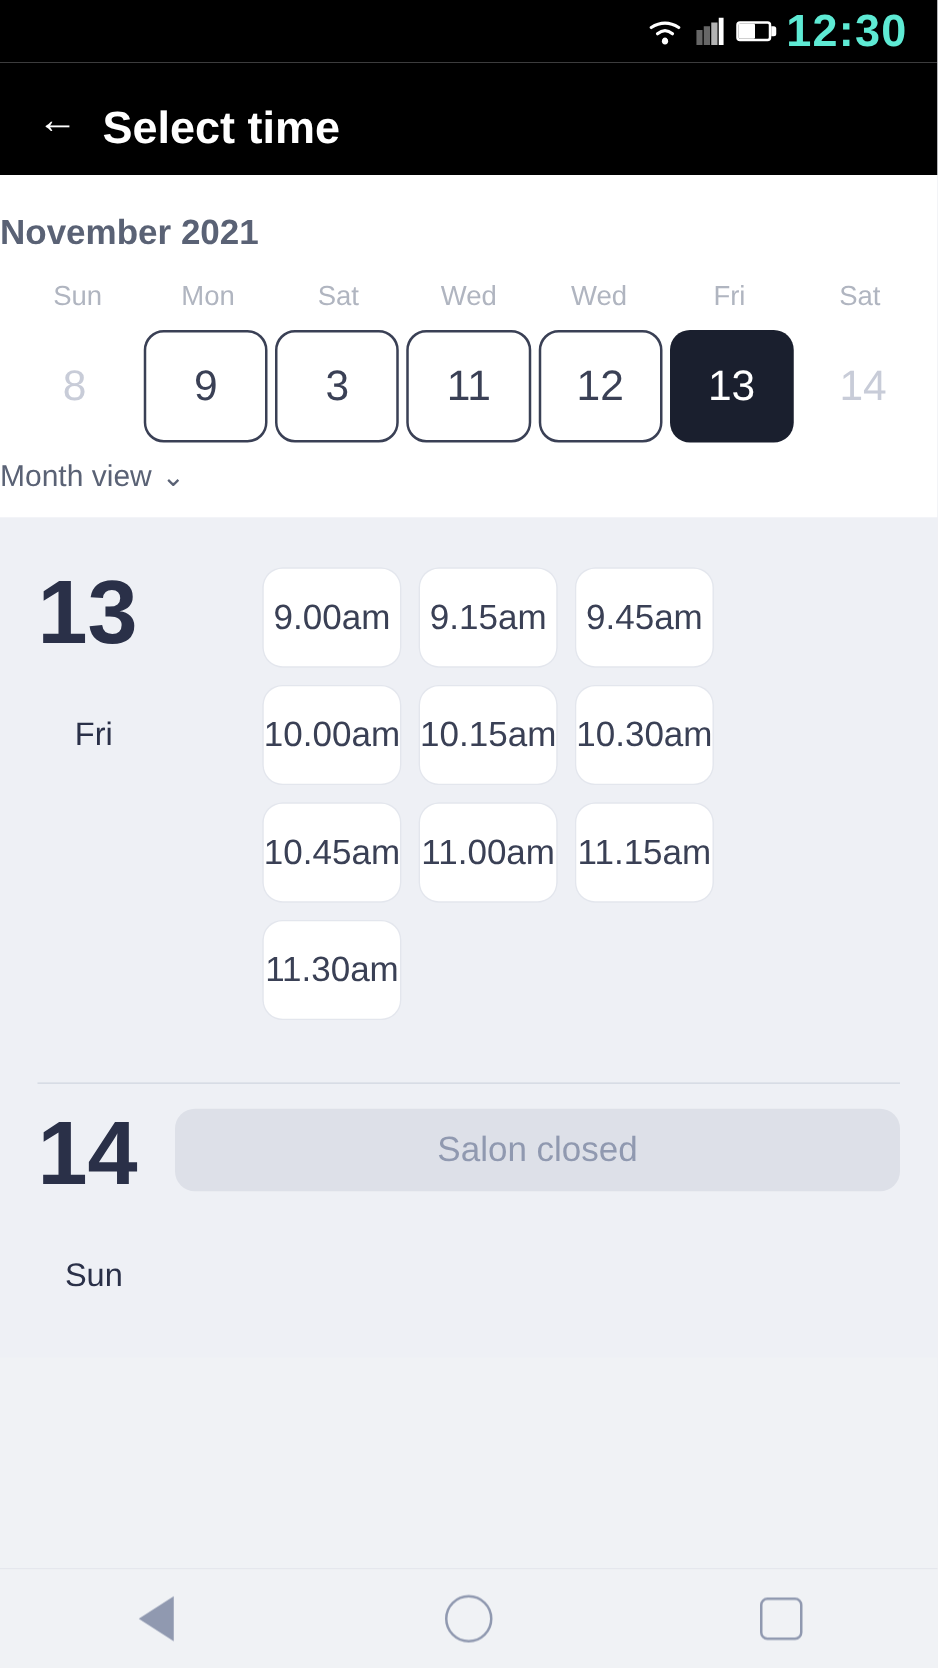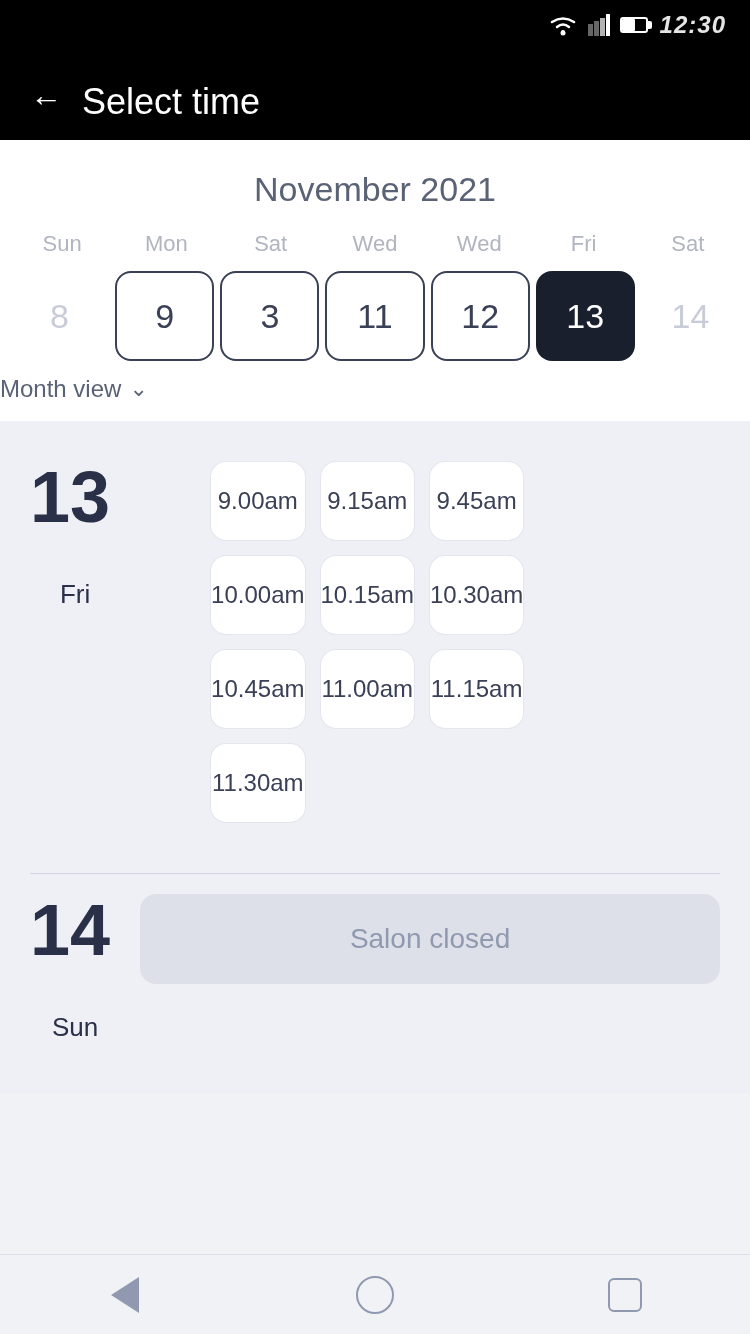--- a/index.html
+++ b/index.html
@@ -21,25 +21,24 @@
       justify-content: flex-end;
       padding: 0 24px;
       gap: 12px;
     }
     .status-icons {
       display: flex;
       align-items: center;
       gap: 10px;
     }
     .status-time {
-      color: #e5e5e5;
-      font-size: 24px;
+      color: #5eead4;
+      font-size: 36px;
       font-weight: 600;
       letter-spacing: 1px;
-      font-style: italic;
     }
     .icon-battery {
       width: 28px;
       height: 16px;
       border: 2px solid #fff;
       border-radius: 3px;
       position: relative;
     }
     .icon-battery::after {
       content: '';
@@ -70,33 +69,33 @@
     }
     .back-arrow {
       color: #fff;
       font-size: 32px;
       cursor: pointer;
       line-height: 1;
     }
     .header-title {
       color: #fff;
       font-size: 36px;
-      font-weight: 400;
+      font-weight: 700;
       margin-top: 13px;
     }
 
     
     .calendar-section {
       background: #fff;
       padding: 20px 0 0 0;
     }
     .month-title {
-      text-align: center;
-      font-size: 34px;
-      font-weight: 400;
+      text-align: left;
+      font-size: 28px;
+      font-weight: 700;
       color: #5a6275;
       padding: 10px 0 16px;
     }
     .weekdays-row {
       display: grid;
       grid-template-columns: repeat(7, 1fr);
       padding: 0 10px;
       margin-bottom: 8px;
     }
     .weekday-label {
@@ -186,42 +185,42 @@
       gap: 14px;
       margin-left: 90px;
     }
     .time-slot {
       background: #fff;
       border-radius: 16px;
       height: 80px;
       display: flex;
       align-items: center;
       justify-content: center;
-      font-size: 24px;
+      font-size: 28px;
       color: #3a4055;
       cursor: pointer;
       border: 1.5px solid rgba(200,205,220,0.5);
     }
     .divider {
       height: 1px;
       background: #d0d5e0;
       margin: 0 30px;
     }
     .salon-closed-block {
       padding: 20px 30px 30px;
       display: flex;
       align-items: flex-start;
       gap: 0;
     }
     .salon-closed-content {
       margin-left: 10px;
       flex: 1;
       background: #dde0e8;
       border-radius: 16px;
-      height: 90px;
+      height: 66px;
       display: flex;
       align-items: center;
       justify-content: center;
       font-size: 28px;
       color: #9099b0;
     }
 
     
     .nav-bar {
       background: #f0f2f5;

